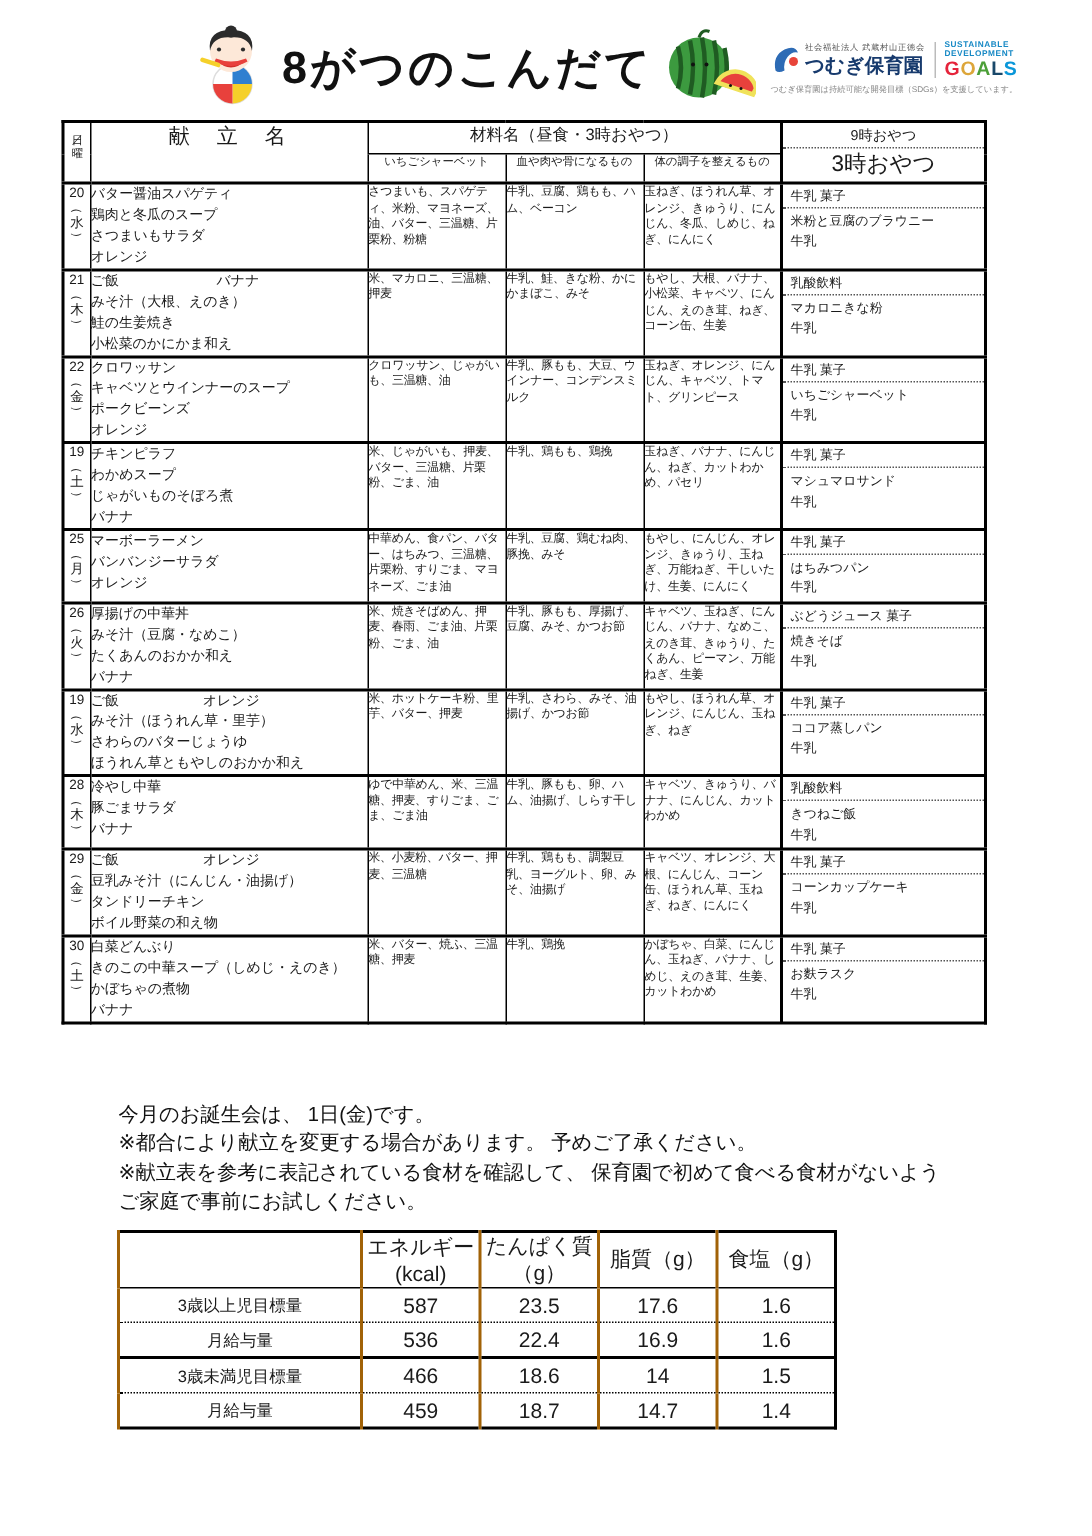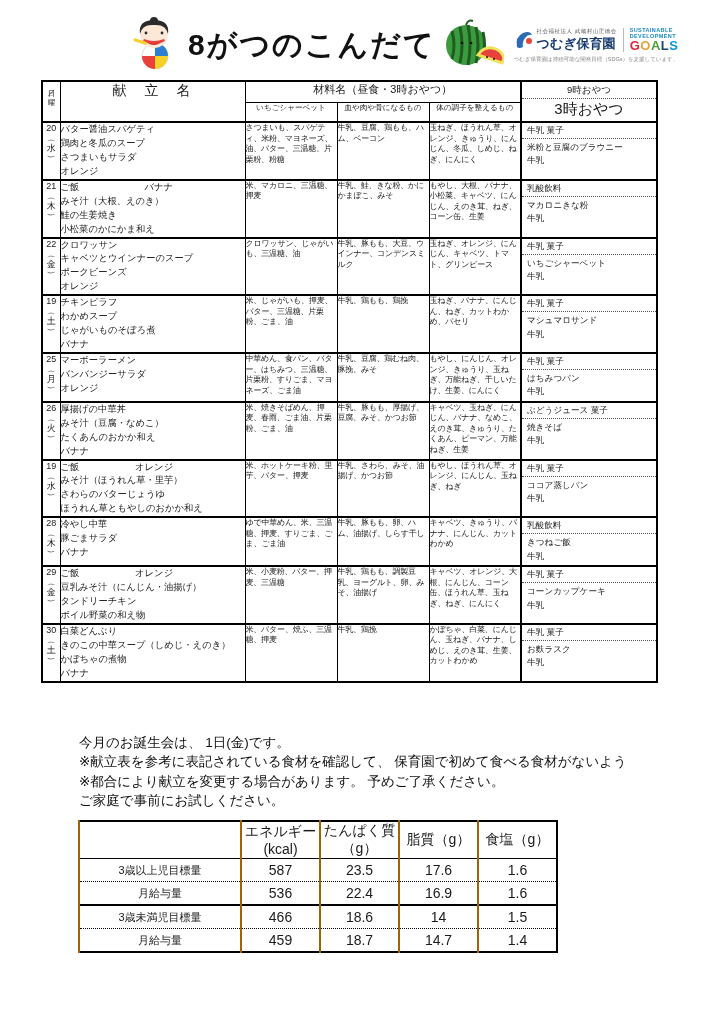--- a/index.html
+++ b/index.html
@@ -345,22 +345,22 @@
             <div class="snack-am">牛乳 菓子</div>
             <div class="snack-pm">お麩ラスク
 牛乳</div>
           </td>
         </tr>
       </tbody>
   </table>
 
   <div class="notes" id="notes-block">
       <div class="note-line">今月のお誕生会は、 1日(金)です。</div>
+      <div class="note-line">※都合により献立を変更する場合があります。 予めご了承ください。</div>
       <div class="note-line">※献立表を参考に表記されている食材を確認して、 保育園で初めて食べる食材がないよう</div>
-      <div class="note-line">※都合により献立を変更する場合があります。 予めご了承ください。</div>
       <div class="note-line">ご家庭で事前にお試しください。</div>
     </div>
 
   <table class="nutrition">
     <thead>
       <tr id="nutri-head">
         <th class="row-label"></th>
       <th class="num-col">エネルギー(kcal)</th>
           <th class="num-col">たんぱく質（g）</th>
           <th class="num-col">脂質（g）</th>

